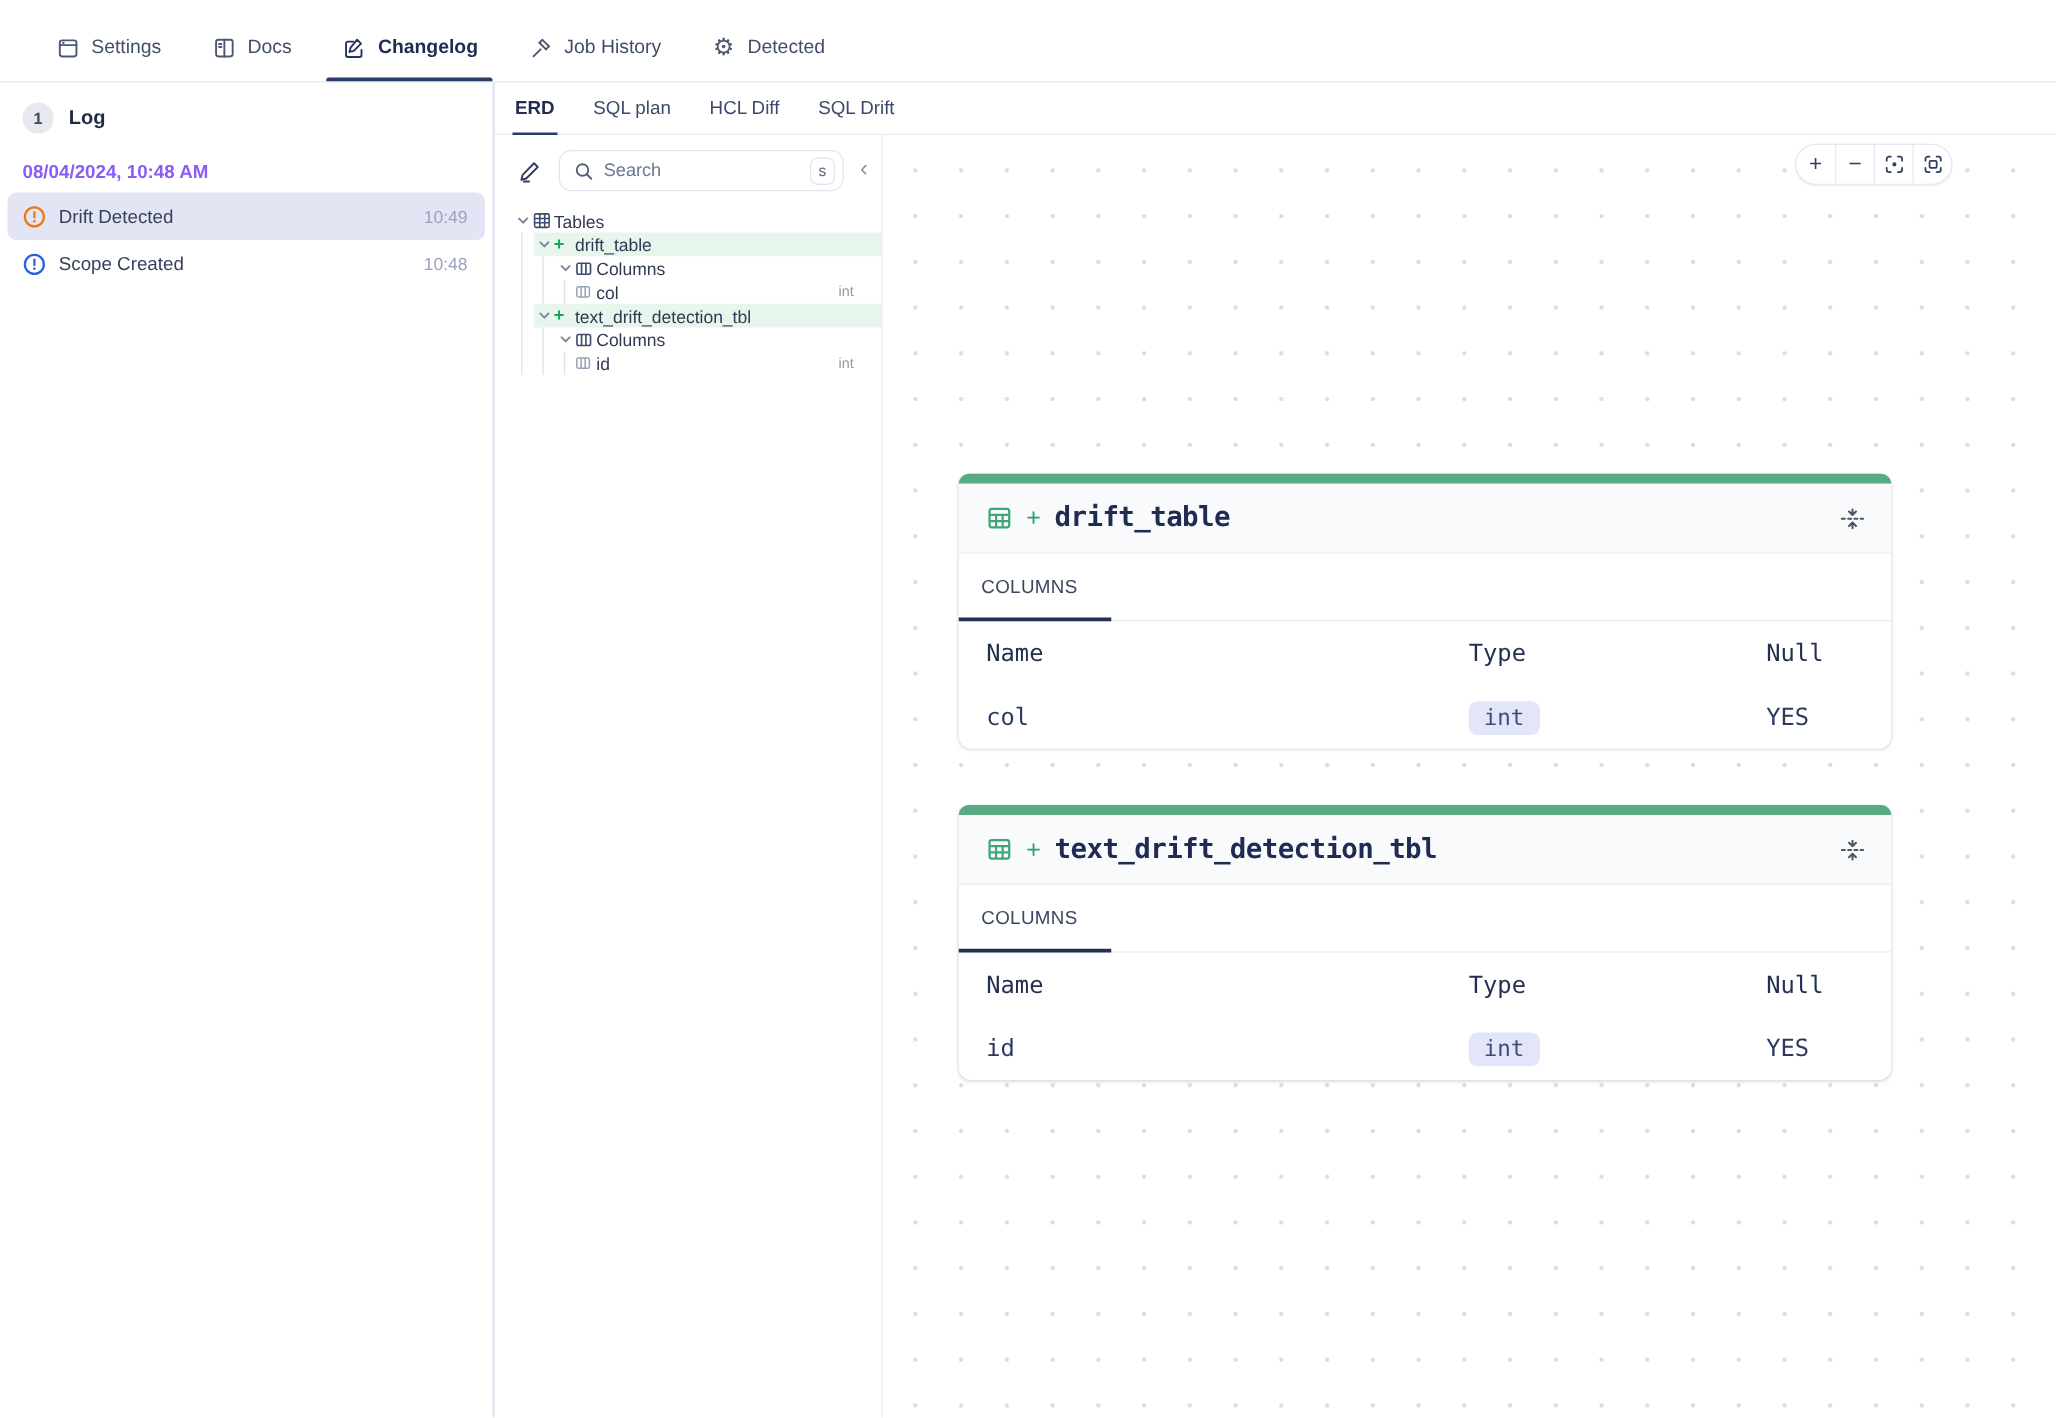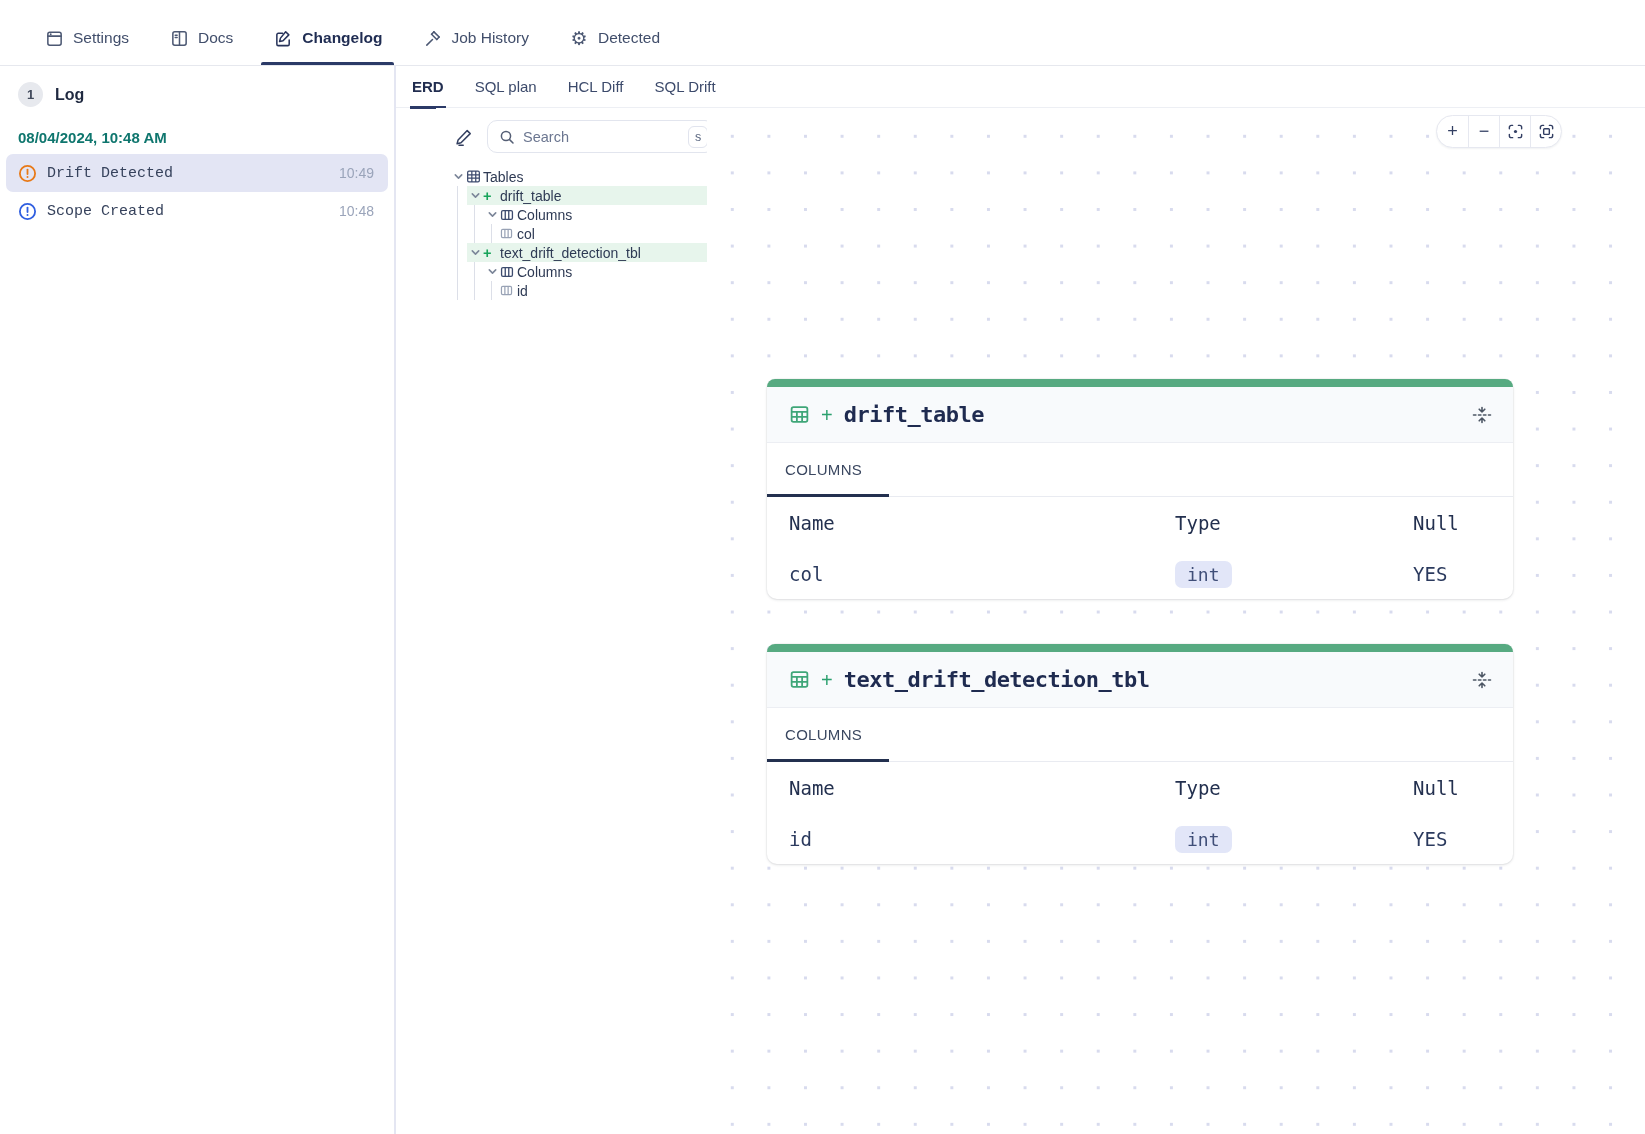--- a/index.html
+++ b/index.html
@@ -21,41 +21,41 @@
     bottom:0; height:3px; background:#2b3a67; border-radius:2px 2px 0 0; }
   .gear-glyph { font-family:"DejaVu Sans", sans-serif; font-size:19px; line-height:19px; color:#4c5873; }
 
   
   .sidebar { position:absolute; left:0; top:66px; width:394px; bottom:0; background:#fff; }
   .v-divider { position:absolute; left:394px; top:66px; width:2px; bottom:0; background:#e4e6f2; }
   .log-head { display:flex; align-items:center; gap:12px; padding:16px 0 0 18px; }
   .count-badge { width:25px; height:25px; border-radius:50%; background:#e7e9ee;
     color:#414a5c; font-size:13px; font-weight:600; display:flex; align-items:center; justify-content:center; }
   .log-title { font-size:16px; font-weight:700; color:#1f2940; }
-  .date-head { padding:22px 0 0 18px; font-size:15px; font-weight:700; color:#0f766e; }
+  .date-head { padding:22px 0 0 18px; font-size:15px; font-weight:700; color:#8b5cf6; }
   .events { margin-top:8px; }
   .event { position:relative; display:flex; align-items:center; height:38px;
     margin:0 6px; padding:0 14px 0 12px; border-radius:7px; cursor:pointer; }
   .event.selected { background:#e3e5f4; }
-  .event .elabel { margin-left:10px; font-size:15px; color:#36425c;font-family:Liberation Mono, monospace; }
+  .event .elabel { margin-left:10px; font-size:15px; color:#36425c; }
   .event .etime { margin-left:auto; font-size:14px; color:#9aa4ba; }
 
   
   .paneltabs { position:absolute; left:396px; top:66px; right:0; height:42px;
     display:flex; align-items:center; gap:31px; padding-left:16px;
     border-bottom:1px solid #edeff4; background:#fff; }
   .ptab { position:relative; height:42px; display:flex; align-items:center;
     font-size:15px; color:#3c4a6b; cursor:pointer; }
   .ptab.active { color:#222e50; font-weight:700; }
   .ptab.active::after { content:""; position:absolute; left:-2px; right:-2px; bottom:-1px;
     height:2.5px; background:#2b3a67; }
 
   
   .explorer { position:absolute; left:396px; top:108px; width:310px; bottom:0;
-    background:#fff; border-right:1px solid #e8eaf0;margin-left:40px; }
+    background:#fff; border-right:1px solid #e8eaf0; }
   .ex-toolbar { display:flex; align-items:center; padding:12px 8px 0 16px; gap:11px; }
   .pencil-btn { width:24px; height:24px; display:flex; align-items:center; justify-content:center; cursor:pointer; }
   .searchbox { display:flex; align-items:center; width:228px; height:33px;
     border:1px solid #e2e5ee; border-radius:10px; padding:0 6px 0 11px; background:#fff; }
   .searchbox input { border:none; outline:none; flex:1; min-width:0; font-size:14.5px;
     color:#3a465f; margin-left:8px; font-family:"Liberation Sans", sans-serif; background:transparent; }
   .searchbox input::placeholder { color:#6b7690; }
   .kbd { min-width:20px; height:22px; border:1px solid #e1e4ee; border-radius:6px;
     font-size:12.5px; color:#5a6780; display:flex; align-items:center; justify-content:center; padding:0 4px; }
   .collapse-btn { font-size:19px; color:#8a94ab; cursor:pointer; line-height:1;

